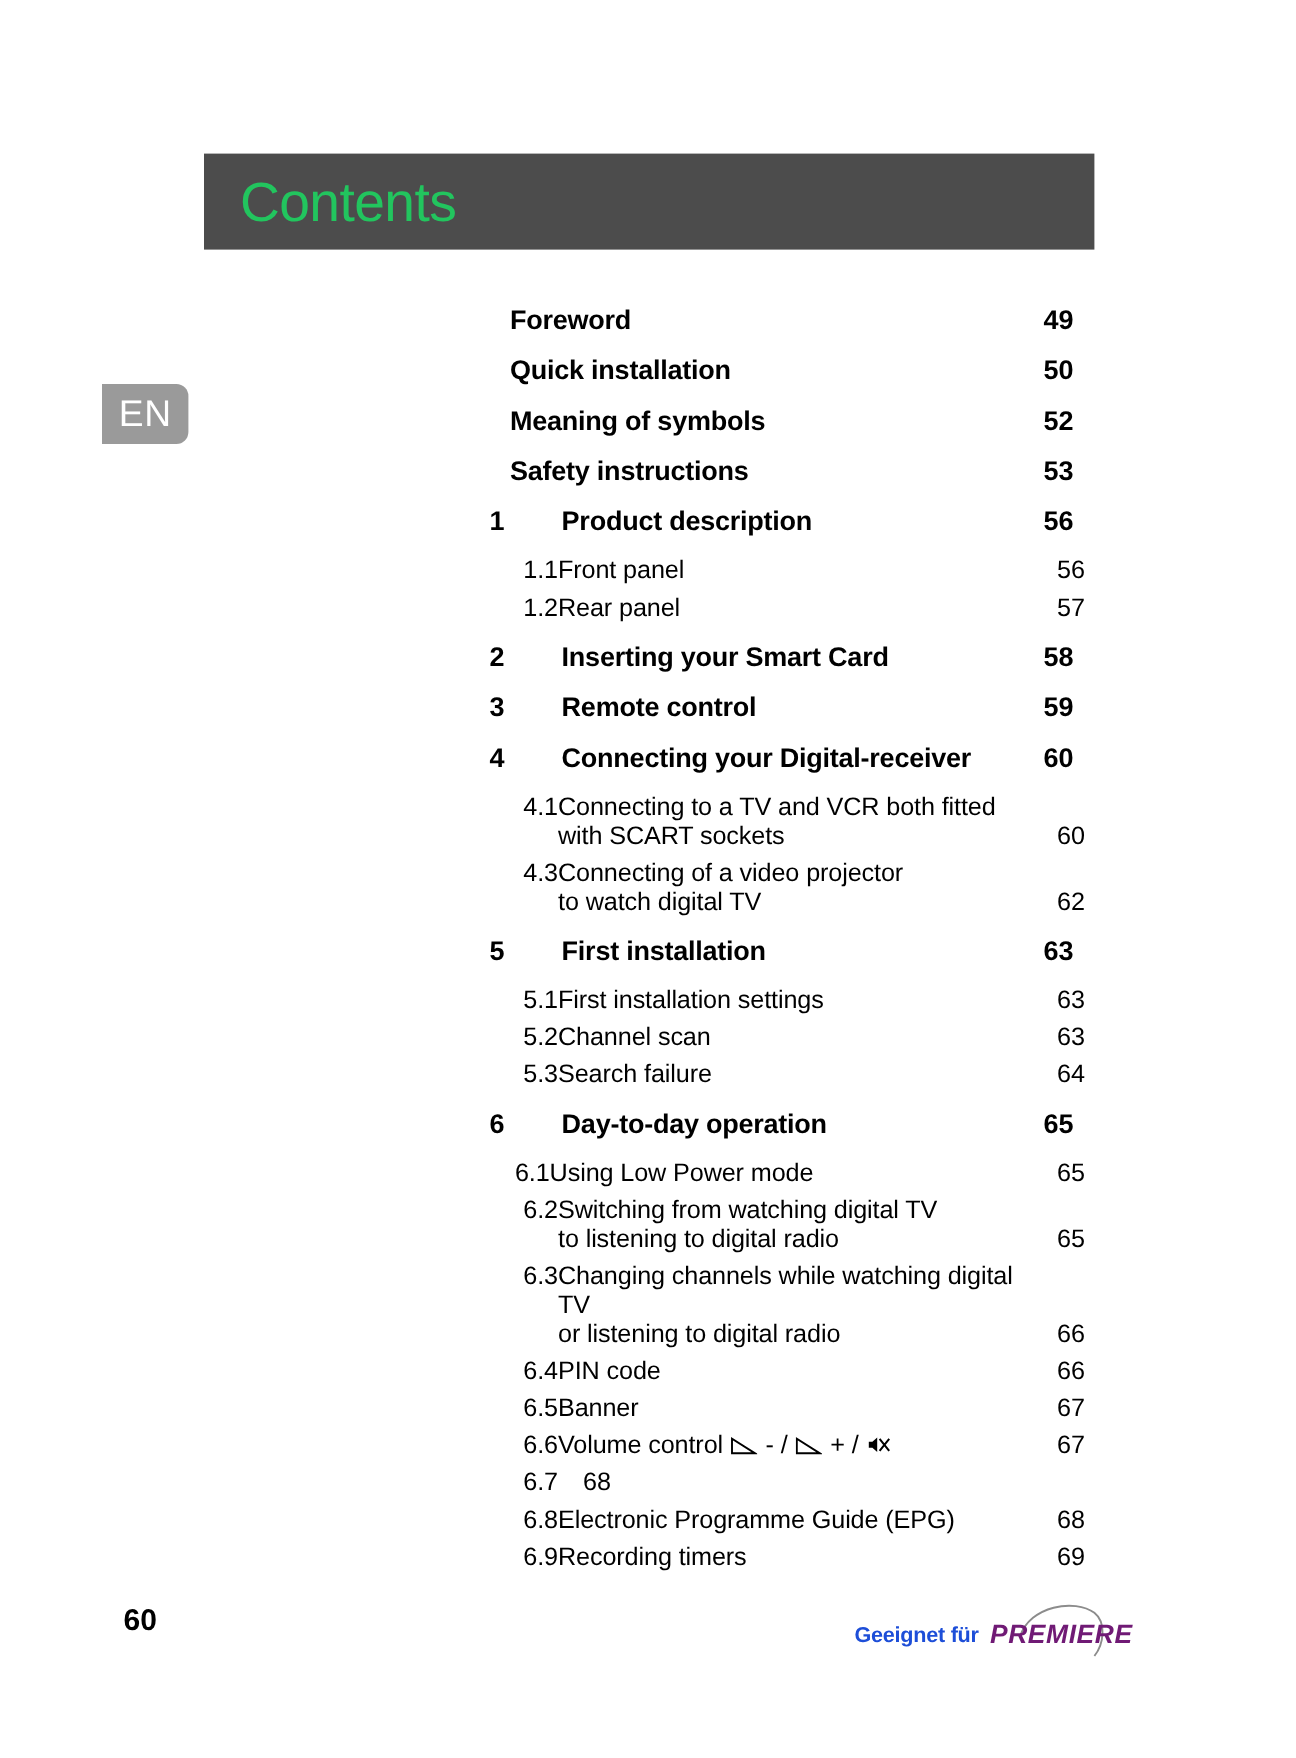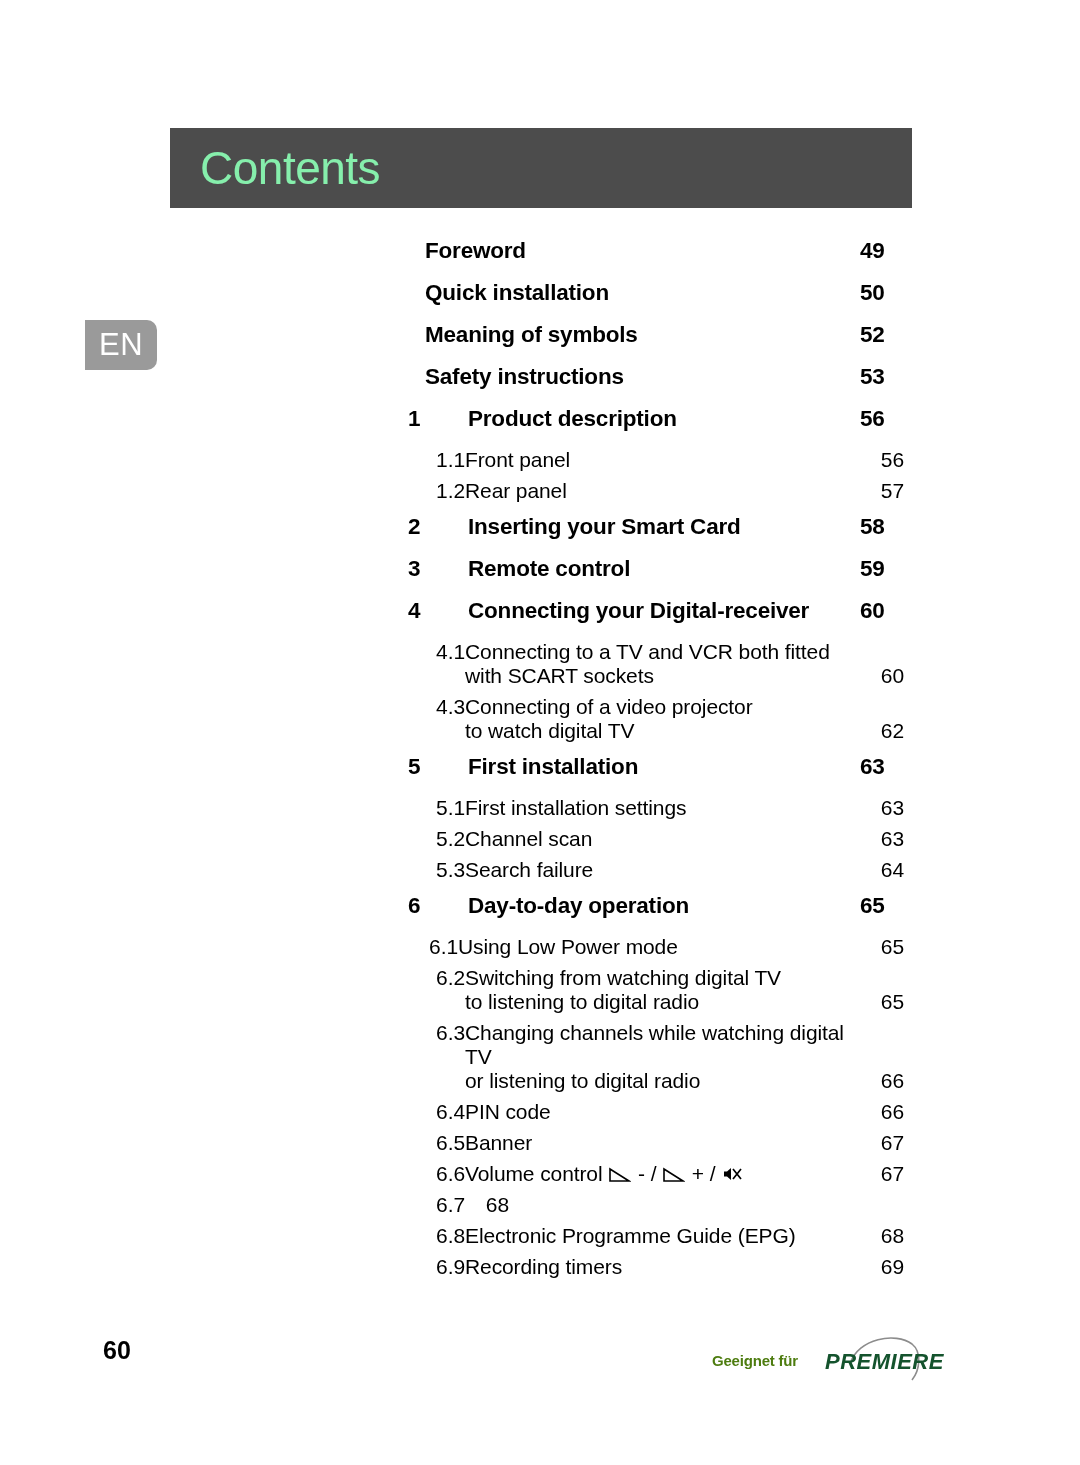--- a/index.html
+++ b/index.html
@@ -41,21 +41,21 @@
     position: absolute;
     left: 170px;
     top: 128px;
     width: 742px;
     height: 80px;
     background: #4c4c4c;
     display: flex;
     align-items: center;
   }
   #header-bar .page-title {
-    color: #86efac;
+    color: #22c55e;
     font-size: 46px;
     font-weight: 400;
     letter-spacing: -0.5px;
     margin-left: 30px;
     line-height: 1;
   }
 
   
   #toc {
     position: absolute;
@@ -82,21 +82,21 @@
     width: 60px;
     flex: none;
     text-align: left;
   }
   .toc-row.major .label {
     flex: 1 1 auto;
   }
   .toc-row.major .pageno {
     flex: none;
     width: 44px;
-    text-align: left;
+    text-align: center;
   }
 
   
   .toc-row.major.plain .num { width: 17px; }
 
   
   .toc-row.sub {
     font-size: 21px;
     font-weight: normal;
     letter-spacing: -0.1px;
@@ -115,21 +115,21 @@
   }
   .toc-row.sub .pageno {
     flex: none;
     width: 44px;
     text-align: right;
     align-self: flex-end;
   }
   .toc-row.sub.tight .num { width: 50px; }
 
   .gap-before { margin-top: 11px; }
-  .gap-after  { margin-bottom: 19px; }
+  .gap-after  { margin-bottom: 19px; margin-top: 16px; }
 
   
   .vol-sym {
     display: inline-block;
     vertical-align: -2px;
     margin: 0 1px;
   }
 
   
   #footer-pageno {
@@ -143,33 +143,33 @@
     position: absolute;
     left: 700px;
     top: 1330px;
     width: 230px;
     height: 56px;
   }
   #premiere-logo .geeignet {
     position: absolute;
     left: 12px;
     top: 22px;
-    font-size: 15px;
+    font-size: 18px;
     font-weight: bold;
-    color: #4d7c0f;
+    color: #1d4ed8;
     letter-spacing: -0.2px;
   }
   #premiere-logo .premiere-word {
     position: absolute;
     left: 125px;
     top: 19px;
     font-size: 22px;
     font-weight: bold;
     font-style: italic;
-    color: #14532d;
+    color: #701a75;
     letter-spacing: 0.5px;
   }
   #premiere-logo .arc {
     position: absolute;
     left: 0;
     top: 0;
   }
 </style>
 </head>
 <body>

